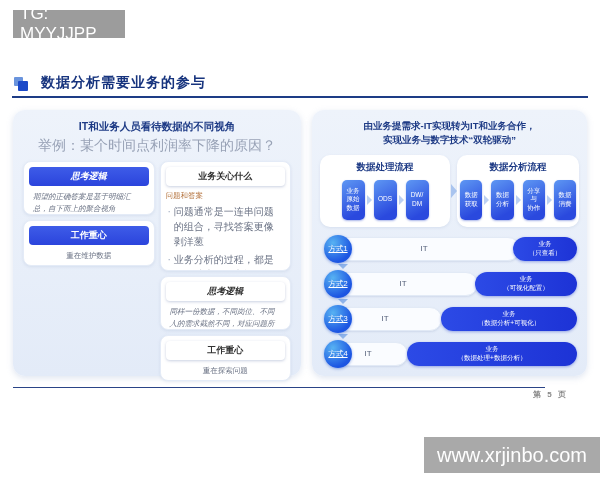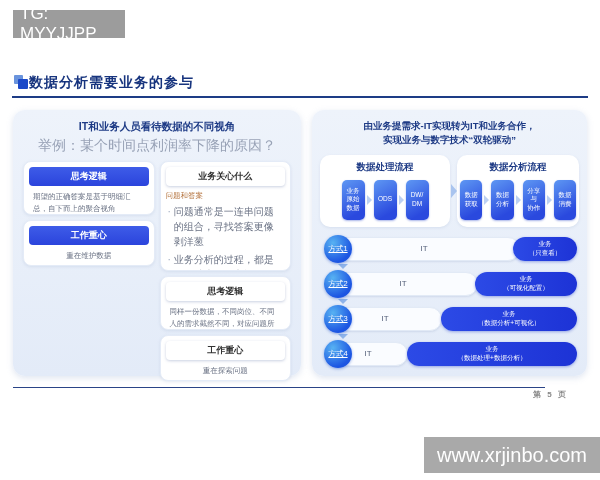--- a/index.html
+++ b/index.html
@@ -6,40 +6,40 @@
   body{width:600px;height:480px;position:relative;overflow:hidden;background:#ffffff;
        font-family:"Liberation Sans","DejaVu Sans",sans-serif;}
 
   
   .tg-box{position:absolute;left:13px;top:10px;width:112px;height:28px;background:#9c9c9c;
           color:#fff;font-size:17px;display:flex;align-items:center;padding-left:7px;box-sizing:border-box;}
   .watermark{position:absolute;left:424px;top:437px;width:176px;height:36px;background:#a9a9a9;
              color:#fefefe;display:flex;align-items:center;justify-content:center;font-size:20px;}
 
   
-  .title-row{position:absolute;left:13px;top:74px;display:flex;align-items:flex-start;gap:0;}
+  .title-row{position:absolute;left:13px;top:74px;display:flex;align-items:flex-end;gap:12px;}
   .title-icon{width:16px;height:16px;display:block;}
   .slide-title{font-size:14px;font-weight:bold;color:#17347e;letter-spacing:1px;}
   .title-rule{position:absolute;left:12px;top:96px;width:576px;height:2px;background:#1d3c86;}
 
   
   .panel{position:absolute;top:110px;height:266px;background:linear-gradient(180deg,#eef3fb,#e3ebf8);
          border-radius:12px;box-shadow:0 2px 6px rgba(140,160,200,.28);box-sizing:border-box;}
   .panel-left{left:13px;width:288px;}
   .panel-right{left:312px;width:275px;}
 
   .p-title{text-align:center;font-weight:bold;color:#1d3a85;}
   .panel-left .p-title{padding-top:10px;font-size:10.5px;}
   .p-sub{text-align:center;font-size:14px;color:#98a2b6;margin-top:3px;}
 
   .columns{display:flex;gap:5px;padding:6px 10px 0;}
   .col{flex:1;display:flex;flex-direction:column;gap:5px;}
   .card{background:#fff;border:1px solid #e4ebf7;border-radius:8px;box-sizing:border-box;
         box-shadow:0 1px 3px rgba(130,150,190,.18);padding:5px;overflow:hidden;}
-  .h110{height:110px;}.h54{height:54px;}.h46{height:46px;}
+  .h110{height:110px;}.h54{height:54px;font-style:italic;}.h46{height:46px;}
   .pill{border-radius:4px;text-align:center;font-size:9px;font-weight:bold;padding:3px 0;}
   .pill-blue{background:linear-gradient(180deg,#3e5ce8,#2b44dc);color:#fff;}
   .pill-white{background:#fff;color:#333;box-shadow:0 1px 3px rgba(100,120,170,.35);}
   .body-text{font-size:7.5px;color:#6a7284;line-height:1.55;padding:5px 4px 0;}
   .center{text-align:center;}
   .lead{color:#b5743f;text-align:left;font-size:7.5px;padding-top:5px;}
   .bullet{display:flex;gap:3px;font-size:10px;color:#6a7284;line-height:1.5;padding:3px 2px 0;}
   .bullet::before{content:"·";color:#9aa6bd;}
 
   

